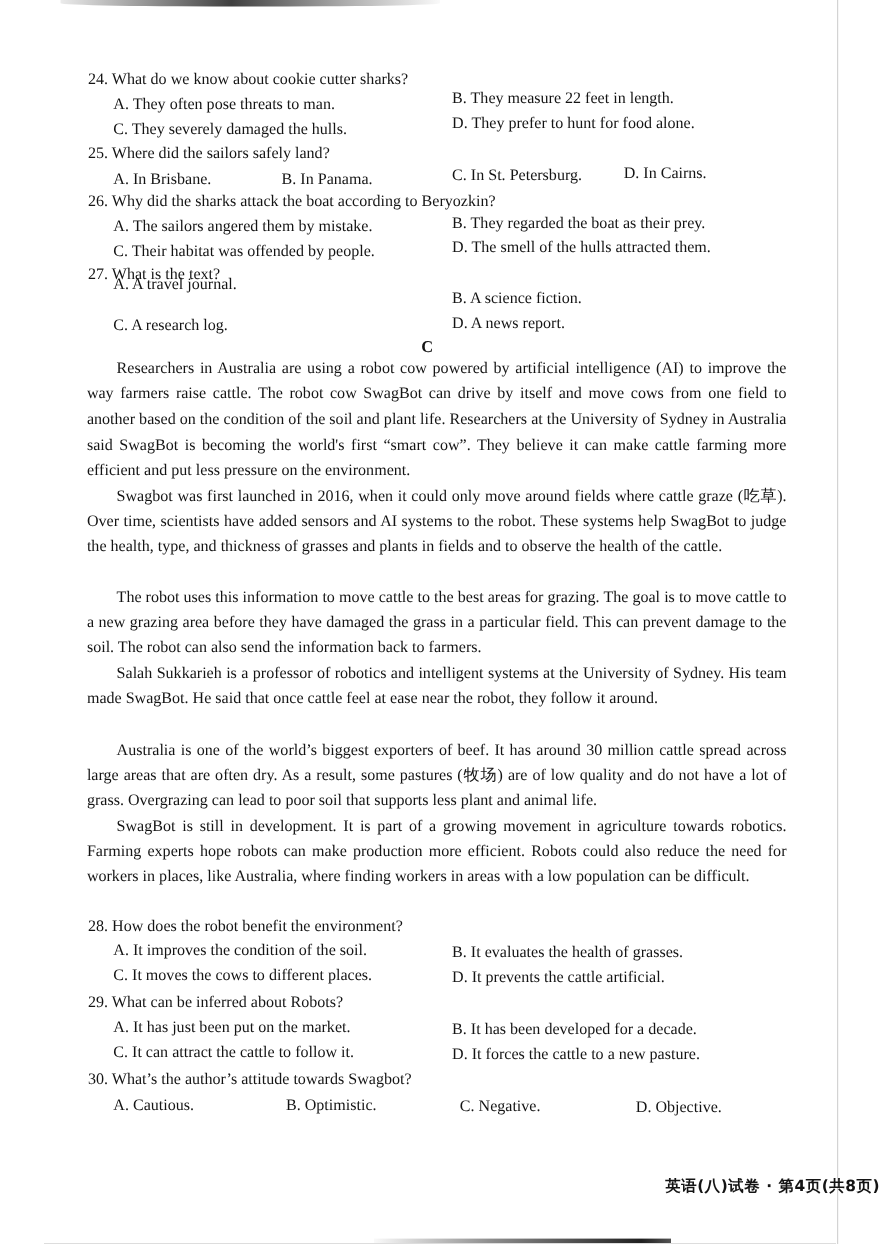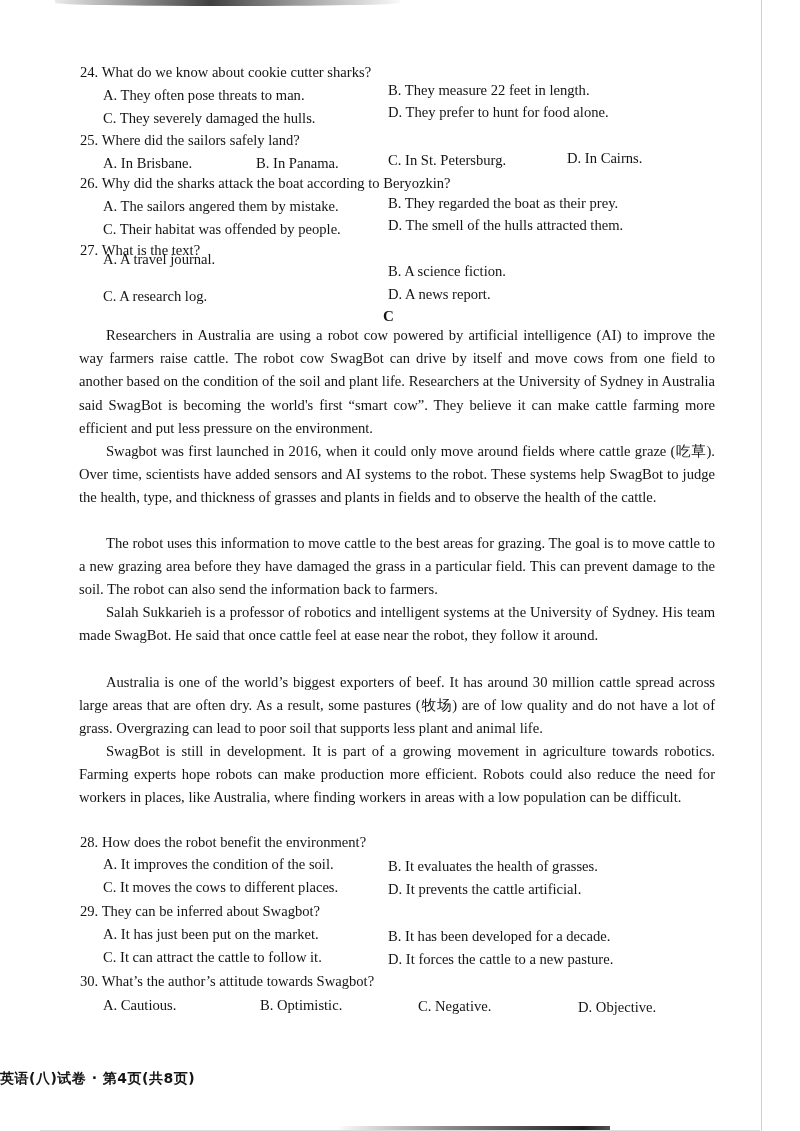--- a/index.html
+++ b/index.html
@@ -21,30 +21,30 @@
     position: absolute; left: 340px; top: 1126px; width: 270px; height: 4px;
     background: linear-gradient(90deg, rgba(200,200,200,0.1), rgba(90,90,90,0.7) 40%, rgba(20,20,20,0.95) 90%, rgba(40,40,40,0.8));
   }
   .bottom-rule {
     position: absolute; left: 40px; top: 1130px; width: 720px; height: 1px; background: #dddddd;
   }
   .page { position: absolute; left: 0; top: 0; width: 800px; }
   .line { position: absolute; white-space: nowrap; line-height: 20px; }
   .q { left: 80px; text-align: center; }
   .opt-l { left: 103px; }
-  .opt-r { left: 388px; }
+  .opt-r { left: 411px; }
   .section-title {
     position: absolute; left: 383px; top: 306px; font-weight: bold; font-size: 15px; line-height: 20px;
   }
   .para {
     position: absolute; left: 79px; width: 636px; text-align: justify;
     line-height: 23.2px; margin: 0; text-indent: 27px;
   }
   .footer {
-    position: absolute; left: 0; width: 800px; top: 1070px; text-align: left;
+    position: absolute; left: 0; width: 800px; top: 1070px; text-align: right;
     font-family: "DejaVu Sans", sans-serif; font-weight: bold; font-size: 14px; letter-spacing: 0.5px;
   }
 </style>
 </head>
 <body>
 
 <div class="smudge-top"></div>
 <div class="edge-line"></div>
 
 <div class="page">
@@ -109,21 +109,21 @@
     </div>
     <div class="line opt-l" style="top:854px">A. It improves the condition of the soil.</div>
     <div class="line opt-r" style="top:856px">B. It evaluates the health of grasses.</div>
     <div class="line opt-l" style="top:877px">C. It moves the cows to different places.</div>
     <div class="line opt-r" style="top:879px">D. It prevents the cattle artificial.</div>
   </div>
 
   <div>
     <div class="line q" style="top:901px">
       <span>29.</span>
-      <span>They can be inferred about Swagbot?</span>
+      <span>What can be inferred about Robots?</span>
     </div>
     <div class="line opt-l" style="top:924px">A. It has just been put on the market.</div>
     <div class="line opt-r" style="top:926px">B. It has been developed for a decade.</div>
     <div class="line opt-l" style="top:947px">C. It can attract the cattle to follow it.</div>
     <div class="line opt-r" style="top:949px">D. It forces the cattle to a new pasture.</div>
   </div>
 
   <div>
     <div class="line q" style="top:971px">
       <span>30.</span>

